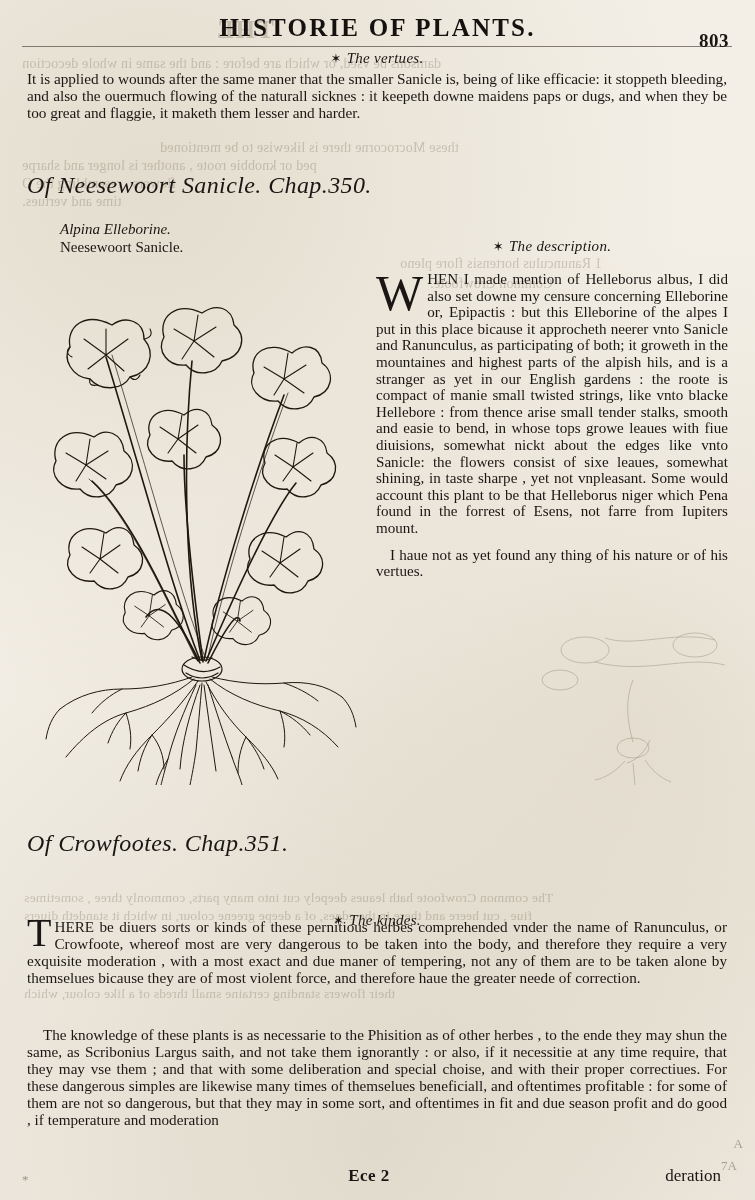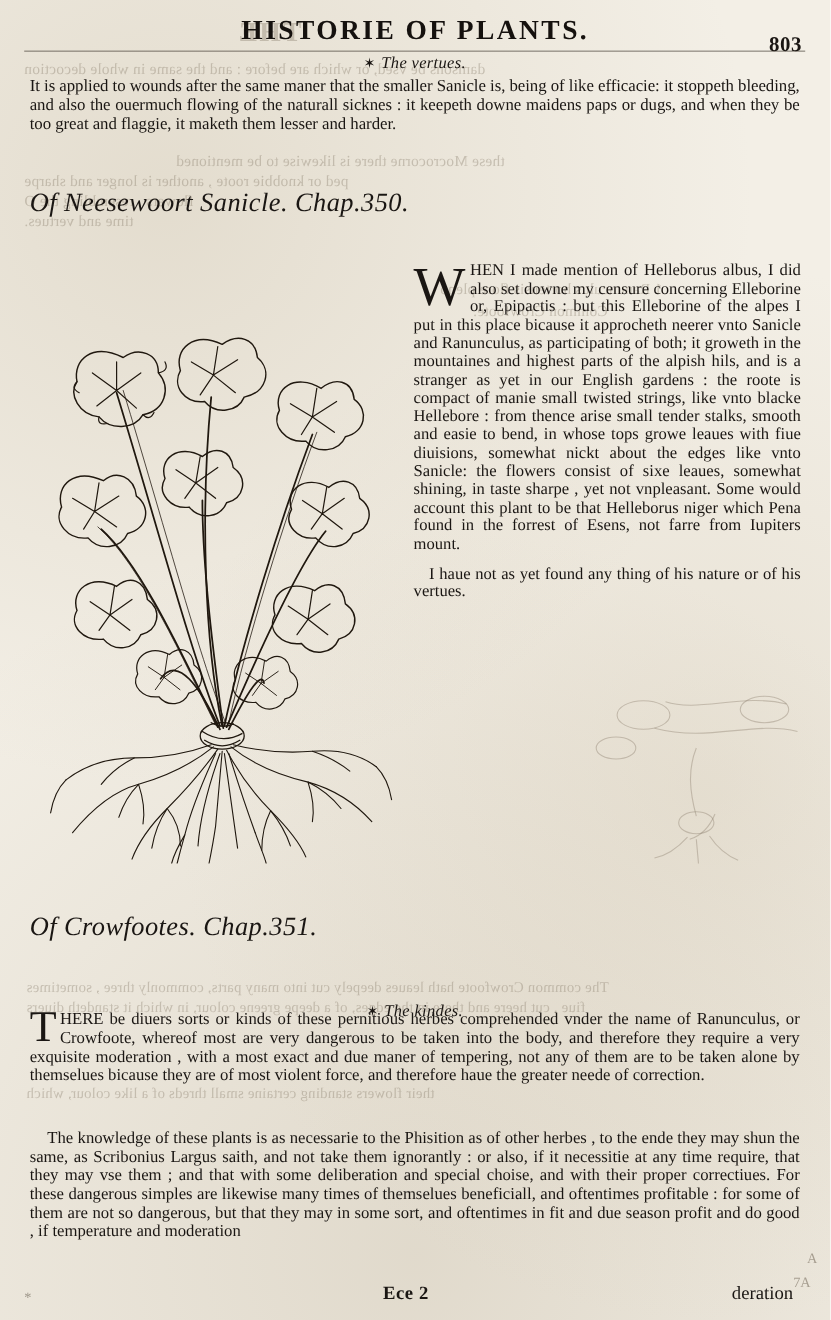--- a/index.html
+++ b/index.html
@@ -217,20 +217,24 @@
   <div class="folio">803</div>
   <div class="rule" style="top:46px; left:22px; width:710px;"></div>
 
   <div class="full-block para" style="top:70px;">It is applied to wounds after the same maner that the smaller Sanicle is, being of like efficacie: it stoppeth bleeding, and also the ouermuch flowing of the naturall sicknes : it keepeth downe maidens paps or dugs, and when they be too great and flaggie, it maketh them lesser and harder.</div>
   <div class="full-block section-mark" style="top:50px;">
     <span class="star">✶</span><span>The vertues.</span>
   </div>
 
   <div class="full-block chapter-head" style="top:172px;">Of Neesewoort Sanicle.   Chap.350.</div>
 
+  <div class="fig-caption" style="top:221px;">
+    <div class="latin">Alpina Elleborine.</div>
+    <div>Neesewoort Sanicle.</div>
+  </div>
 
   <div class="figure">
     <svg width="330" height="520" viewBox="0 0 330 520">
       <g stroke="#20180f" fill="none" stroke-width="1.1" stroke-linecap="round">
 
         <g id="leafgroup">
 
           <g transform="translate(78,60)">
             <path d="M0 0 C-28 -14 -46 2 -42 22 C-50 34 -40 52 -22 54 C-12 66 10 66 18 52 C38 48 44 28 32 14 C32 -4 14 -10 0 0 Z" stroke-width="1.3"></path>
             <path d="M-6 30 L-6 4 M-6 30 L-28 14 M-6 30 L16 14 M-6 30 L-24 44 M-6 30 L12 46"></path>
@@ -326,20 +330,23 @@
           <path d="M246 446 C250 458 252 470 250 482 M246 446 C258 452 268 460 276 470"></path>
           <path d="M88 424 C76 430 66 438 58 448 M26 444 C18 452 14 462 12 474"></path>
           <path d="M250 418 C262 422 274 428 284 436 M308 432 C316 440 320 450 322 462"></path>
           <path d="M134 494 C128 504 124 512 122 520 M198 492 C202 504 206 512 208 520"></path>
         </g>
       </g>
     </svg>
   </div>
 
   <div class="col-right">
+    <div class="section-mark" style="margin-bottom:16px;">
+      <span class="star">✶</span><span>The description.</span>
+    </div>
     <div class="body">
       <span class="dropcap">W</span><span>HEN I made mention of Helleborus albus, I did also set downe my censure concerning Elleborine or, Epipactis : but this Elleborine of the alpes I put in this place bicause it approcheth neerer vnto Sanicle and Ranunculus, as participating of both; it groweth in the mountaines and highest parts of the alpish hils, and is a stranger as yet in our English gardens : the roote is compact of manie small twisted strings, like vnto blacke Hellebore : from thence arise small tender stalks, smooth and easie to bend, in whose tops growe leaues with fiue diuisions, somewhat nickt about the edges like vnto Sanicle: the flowers consist of sixe leaues, somewhat shining, in taste sharpe , yet not vnpleasant. Some would account this plant to be that Helleborus niger which Pena found in the forrest of Esens, not farre from Iupiters mount.</span>
     </div>
     <div class="body" style="margin-top:10px; text-indent:14px;">I haue not as yet found any thing of his nature or of his vertues.</div>
   </div>
 
   <div class="full-block chapter-head" style="top:830px;">Of Crowfootes.   Chap.351.</div>
   <div class="full-block section-mark" style="top:912px;">
     <span class="star">✶</span><span>The kindes.</span>
   </div>

